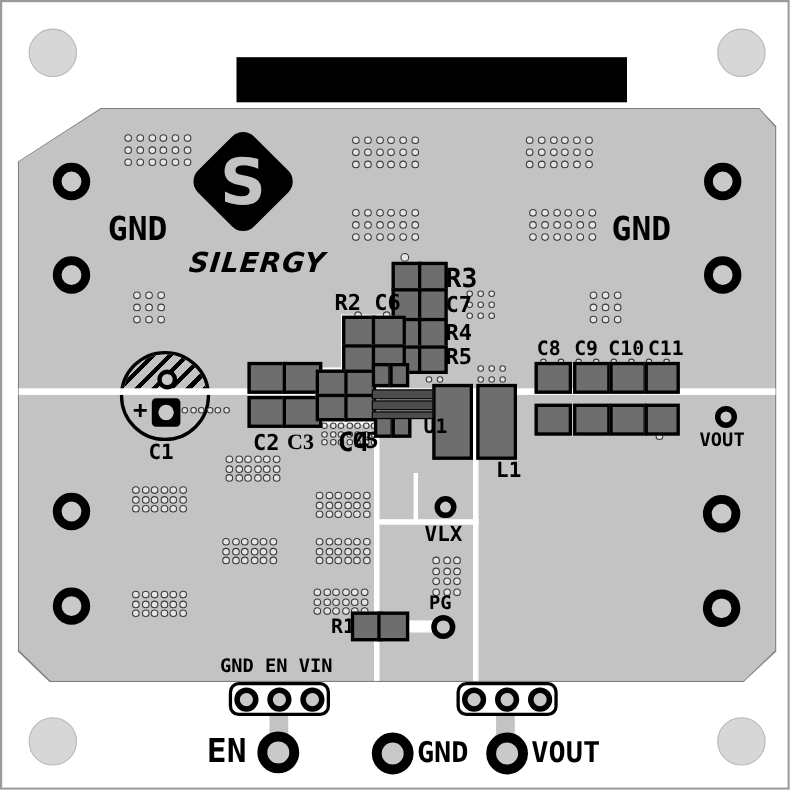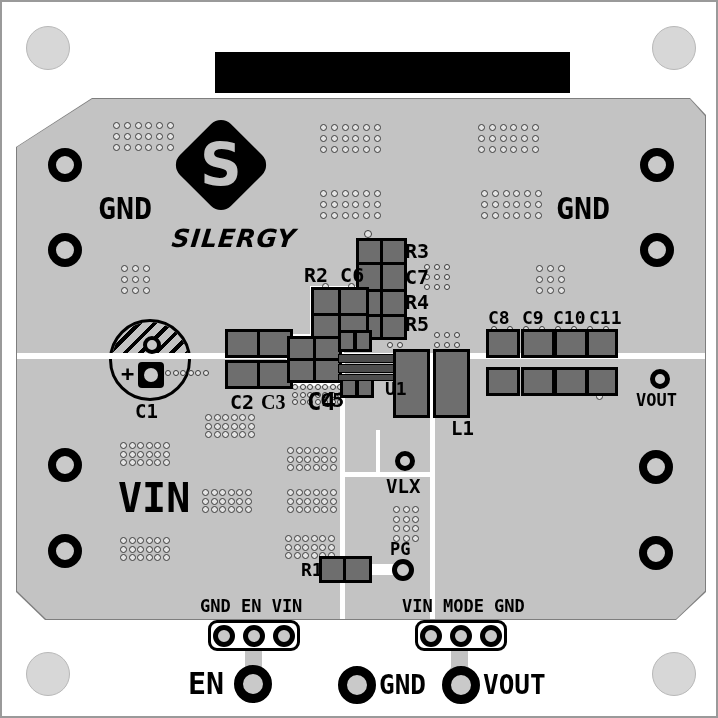--- a/index.html
+++ b/index.html
@@ -78,33 +78,31 @@
 
   <div class="board-edge"></div>
   <div class="board"></div>
 
   <div class="abs" id="logo-diamond"></div>
   <div class="abs lbl" id="logo-s">S</div>
   <div class="abs lbl" id="wordmark">SILERGY</div>
 
   <div class="lbl" id="gnd-left">GND</div>
   <div class="lbl" id="gnd-right">GND</div>
-  <div class="lbl" id="vin-label">VIN</div>
 
   <div class="abs" id="c1-circle">
     <div id="c1-hatch"></div>
   </div>
   <div class="abs" id="c1-sq"></div>
 
   <div class="lbl" id="vout-label">VOUT</div>
   <div class="lbl" id="vlx-label">VLX</div>
   <div class="lbl" id="pg-label">PG</div>
 
   <div class="lbl" id="hdr-left-label">GND EN VIN</div>
-  <div class="lbl" id="hdr-right-label">VIN MODE GND</div>
   <div class="header" id="hdr-left"></div>
   <div class="header" id="hdr-right"></div>
 
   <div class="lbl" id="en-label">EN</div>
   <div class="lbl" id="gndb-label">GND</div>
   <div class="lbl" id="mode-label">VOUT</div>
 
   <div id="gen">
       <div class="wline" style="left: 15px; top: 351px; width: 688px; height: 6px;"></div>
       <div class="wline" style="left: 338px; top: 354px; width: 5px; height: 263px;"></div>
@@ -476,21 +474,21 @@
       <div class="ring" style="left: 211px; top: 623px; width: 22px; height: 22px; border-width: 5px;"></div>
       <div class="ring" style="left: 241px; top: 623px; width: 22px; height: 22px; border-width: 5px;"></div>
       <div class="ring" style="left: 271px; top: 623px; width: 22px; height: 22px; border-width: 5px;"></div>
       <div class="ring" style="left: 418px; top: 623px; width: 22px; height: 22px; border-width: 5px;"></div>
       <div class="ring" style="left: 448px; top: 623px; width: 22px; height: 22px; border-width: 5px;"></div>
       <div class="ring" style="left: 478px; top: 623px; width: 22px; height: 22px; border-width: 5px;"></div>
       <div class="ring" style="left: 232px; top: 663px; width: 38px; height: 38px; border-width: 9px;"></div>
       <div class="ring" style="left: 336px; top: 664px; width: 38px; height: 38px; border-width: 9px;"></div>
       <div class="ring" style="left: 440px; top: 664px; width: 38px; height: 38px; border-width: 9px;"></div>
       <div class="clabel" style="left: 302px; top: 263px; font-size: 20px;">R2 C6</div>
-      <div class="clabel" style="left: 403px; top: 239px; font-size: 20px;">R3</div>
+      <div class="clabel" style="left: 403px; top: 239px; font-size: 24px;">R3</div>
       <div class="clabel" style="left: 403px; top: 265px; font-size: 20px;">C7</div>
       <div class="clabel" style="left: 403px; top: 290px; font-size: 20px;">R4</div>
       <div class="clabel" style="left: 403px; top: 312px; font-size: 20px;">R5</div>
       <div class="clabel" style="left: 486px; top: 307px; font-size: 18px;">C8</div>
       <div class="clabel" style="left: 520px; top: 307px; font-size: 18px;">C9</div>
       <div class="clabel" style="left: 551px; top: 307px; font-size: 18px;">C10</div>
       <div class="clabel" style="left: 587px; top: 307px; font-size: 18px;">C11</div>
       <div class="clabel" style="left: 133px; top: 400px; font-size: 19px;">C1</div>
       <div class="clabel" style="left: 119px; top: 361px; font-size: 22px;">+</div>
       <div class="clabel" style="left: 228px; top: 390px; font-size: 20px;">C2</div>

